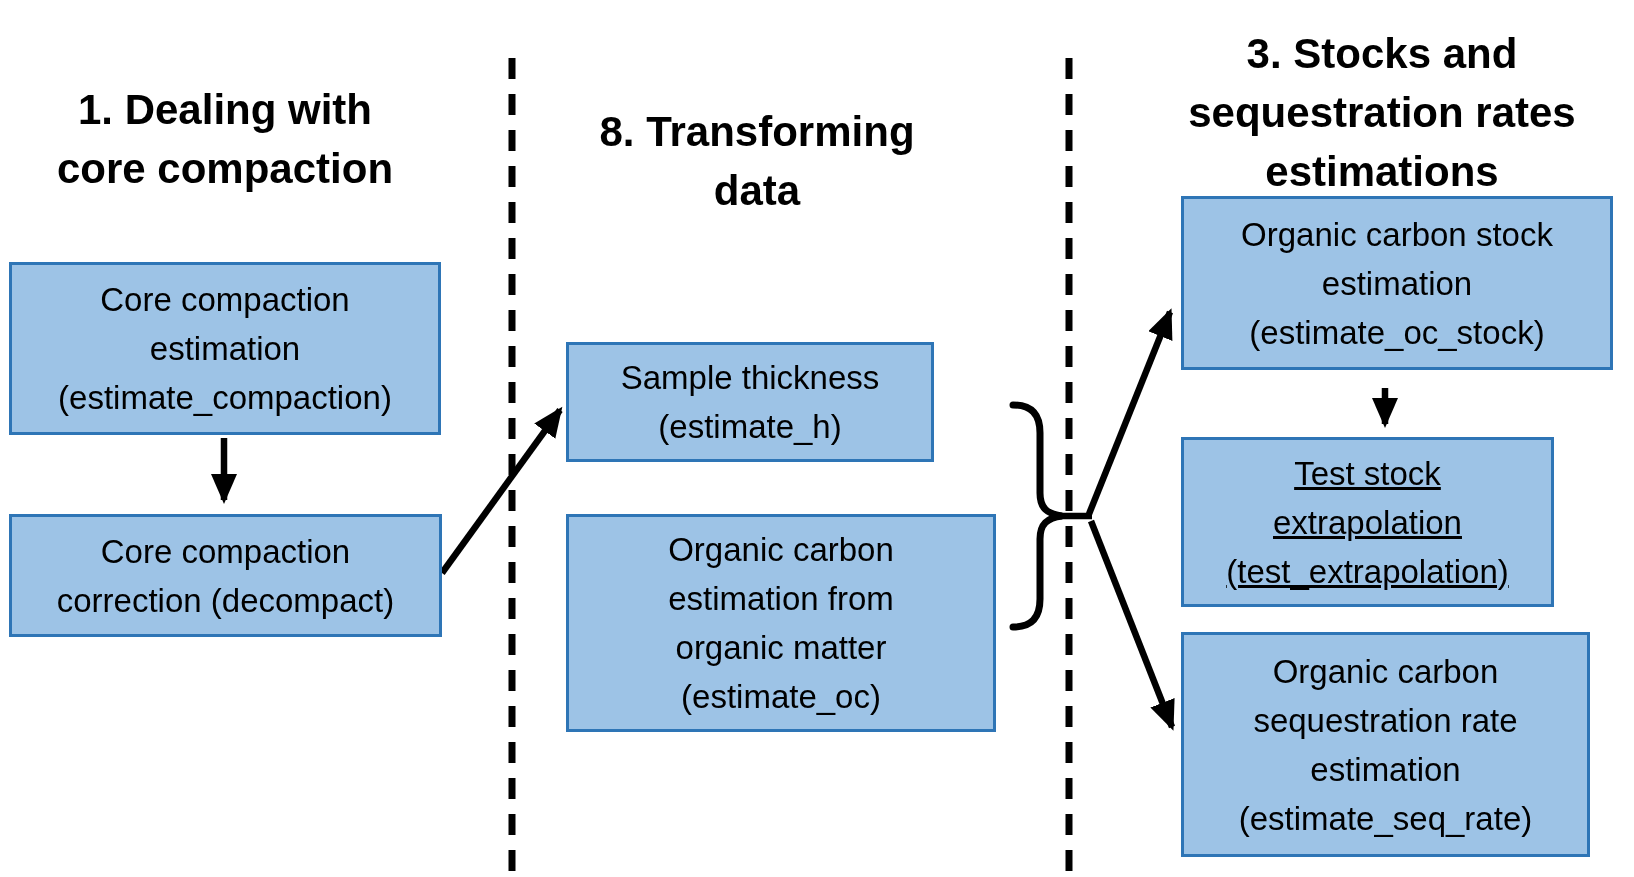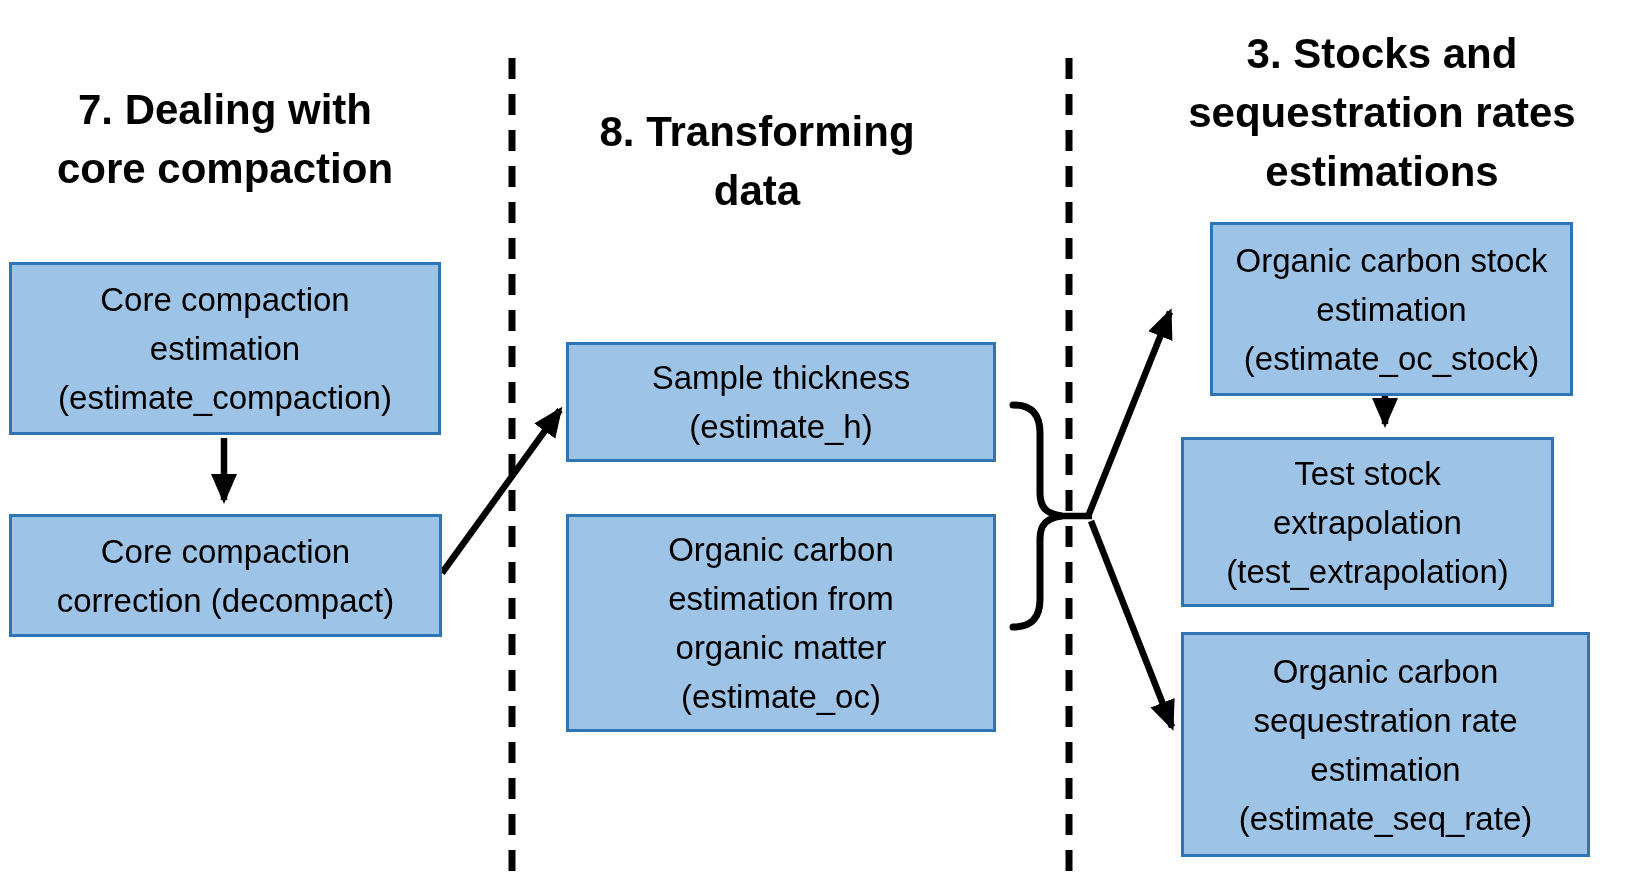--- a/index.html
+++ b/index.html
@@ -72,45 +72,45 @@
     <line class="stroke" x1="442" y1="573" x2="560" y2="410" stroke-width="6.5" marker-end="url(#ah)"></line>
     <line class="stroke" x1="1089" y1="514" x2="1170" y2="312" stroke-width="6.5" marker-end="url(#ah)"></line>
     <line class="stroke" x1="1091" y1="521" x2="1172" y2="727" stroke-width="6.5" marker-end="url(#ah)"></line>
     <line class="stroke" x1="1385" y1="388" x2="1385" y2="424" stroke-width="6.5" marker-end="url(#ah)"></line>
 
     <path class="stroke" stroke-width="7" stroke-linecap="round" d="M1013,405 C1031,405 1040,414 1040,433 L1040,493 C1040,508 1047,514 1062,516
              C1047,518 1040,524 1040,539 L1040,599 C1040,618 1031,627 1013,627"></path>
     <line class="stroke" x1="1059" y1="516" x2="1092" y2="516" stroke-width="6.5"></line>
   </svg>
 
-  <div class="hdr" style="left:25px; top:80px; width:400px;">7. Dealing with
+  <div class="hdr" style="left:25px; top:80px; width:400px;">1. Dealing with
 core compaction</div>
   <div class="hdr" style="left:557px; top:102px; width:400px;">8. Transforming
 data</div>
   <div class="hdr" style="left:1172px; top:24px; width:420px;">3. Stocks and
 sequestration rates
 estimations</div>
 
   <div class="box" style="left:9px; top:262px; width:432px; height:173px;">Core compaction
 estimation
 (estimate_compaction)</div>
   <div class="box" style="left:9px; top:514px; width:433px; height:123px;">Core compaction
 correction (decompact)</div>
 
-  <div class="box" style="left:566px; top:342px; width:430px; height:120px;">Sample thickness
+  <div class="box" style="left:566px; top:342px; width:368px; height:120px;">Sample thickness
 (estimate_h)</div>
   <div class="box" style="left:566px; top:514px; width:430px; height:218px;">Organic carbon
 estimation from
 organic matter
 (estimate_oc)</div>
 
-  <div class="box" style="left:1181px; top:222px; width:363px; height:174px;margin-left:29px;">Organic carbon stock
+  <div class="box" style="left:1181px; top:196px; width:432px; height:174px;">Organic carbon stock
 estimation
 (estimate_oc_stock)</div>
-  <div class="box" style="left:1181px; top:437px; width:373px; height:170px;">Test stock
+  <div class="box" style="left:1181px; top:437px; width:373px; height:170px;text-decoration:underline;">Test stock
 extrapolation
 (test_extrapolation)</div>
   <div class="box" style="left:1181px; top:632px; width:409px; height:225px;">Organic carbon
 sequestration rate
 estimation
 (estimate_seq_rate)</div>
 
 </div>
 
 </body></html>

